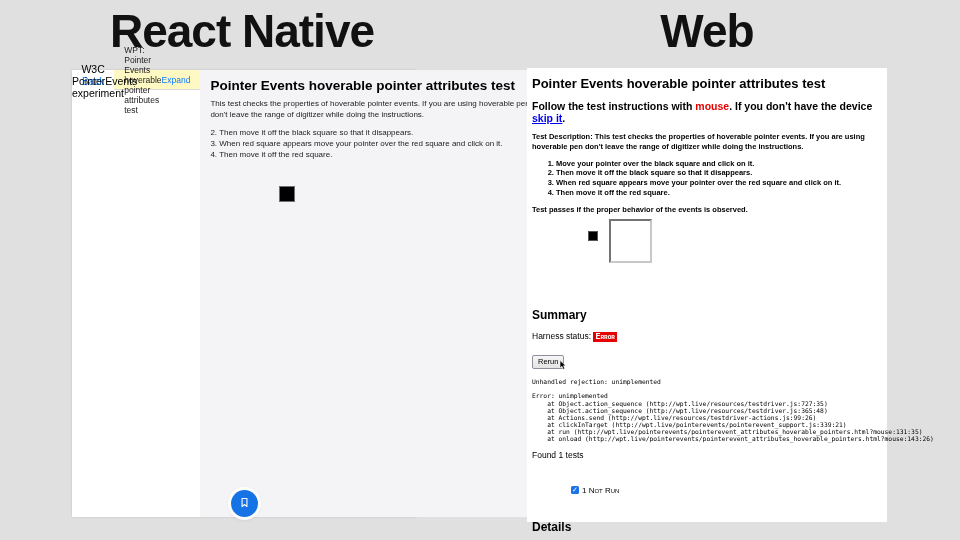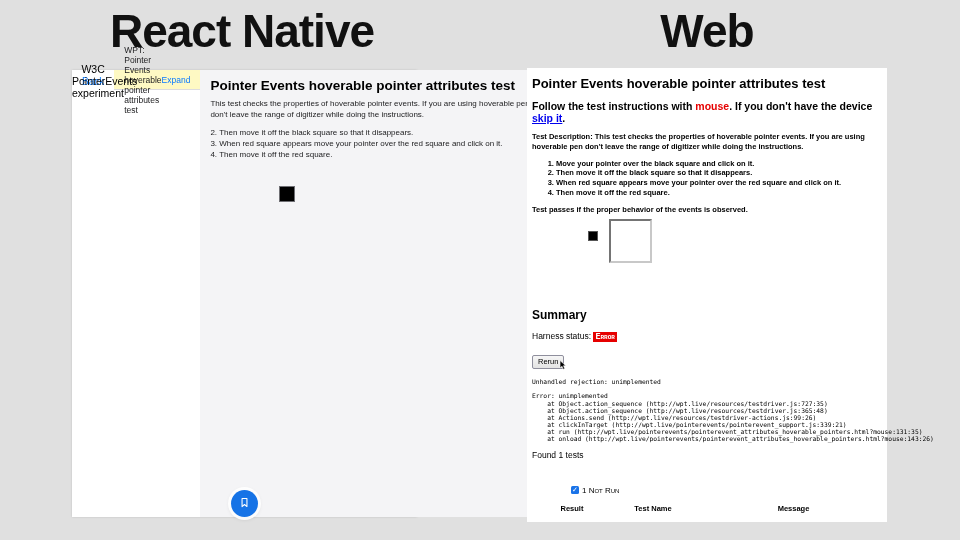--- a/index.html
+++ b/index.html
@@ -180,20 +180,21 @@
     at run (http://wpt.live/pointerevents/pointerevent_attributes_hoverable_pointers.html?mouse:131:35)
     at onload (http://wpt.live/pointerevents/pointerevent_attributes_hoverable_pointers.html?mouse:143:26)</pre>
 
   <div class="found">Found 1 tests</div>
 
   <div class="filter-row">
     <span class="checkbox">✓</span>
     <span class="filter-label">1 Not Run</span>
   </div>
 
+  <div class="details-h">Details</div>
 
   <table class="results-table">
     <colgroup>
         <col class="col-result">
         <col class="col-name">
         <col class="col-msg">
       </colgroup>
     <thead>
       <tr>
         <th>Result</th>

